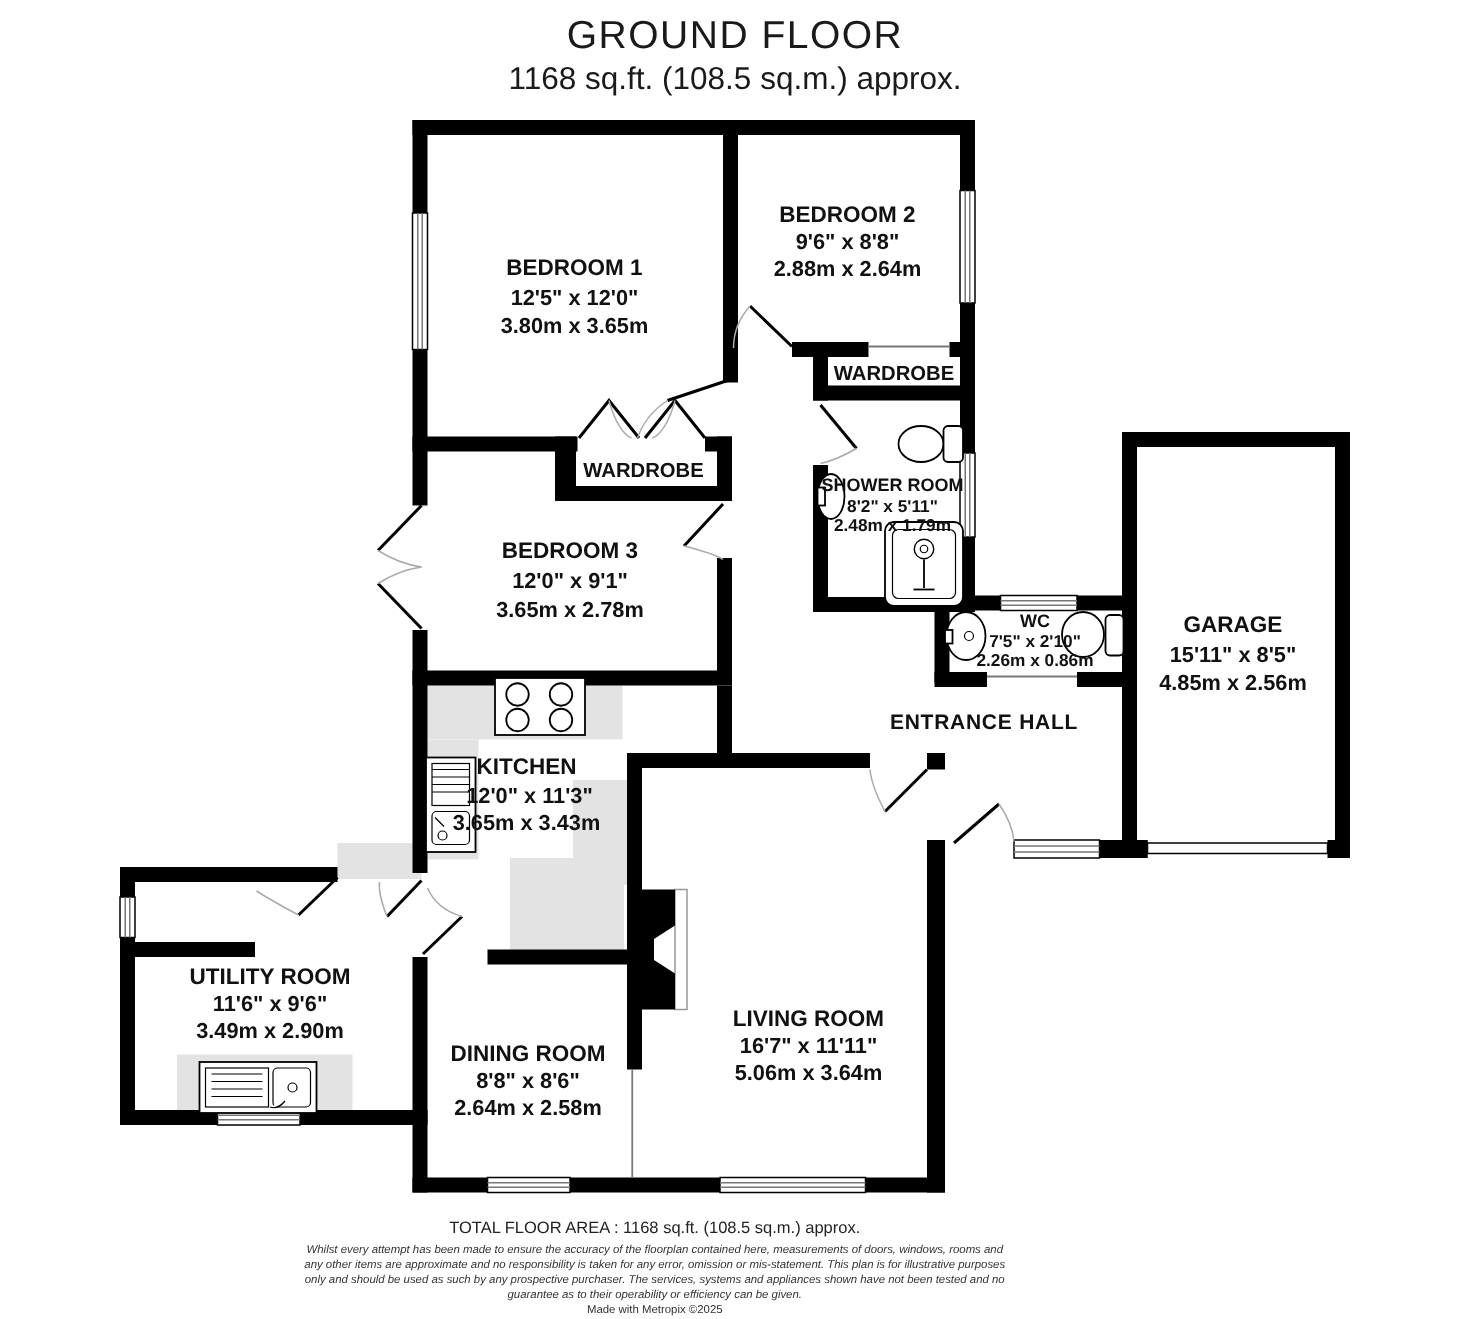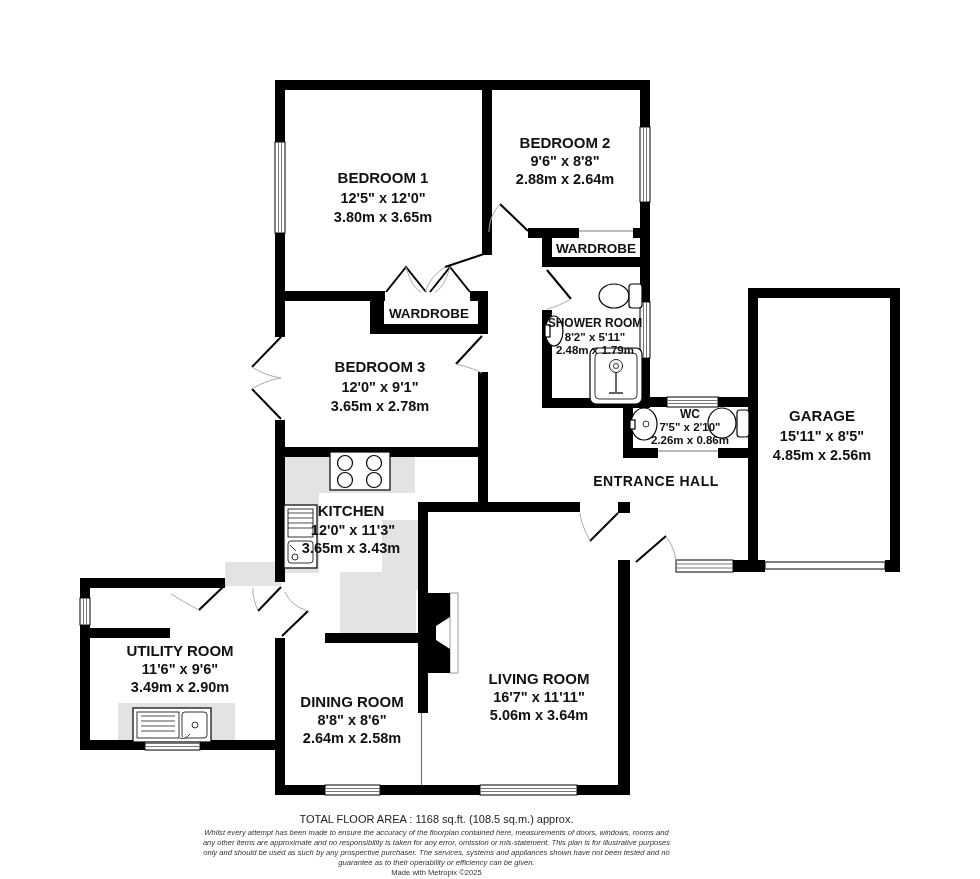--- a/index.html
+++ b/index.html
@@ -19,20 +19,24 @@
   .room-name-sm{font-size:12px;font-weight:bold;}
   .room-dim-sm{font-size:11.5px;font-weight:bold;}
   .wardrobe-name{font-size:13.5px;font-weight:bold;}
   .hall-name{font-size:14px;font-weight:bold;letter-spacing:.5px;}
 </style>
 </head>
 <body>
 
 <div class="stage">
 
+  <div class="title-block">
+    <div class="title-line1">GROUND FLOOR</div>
+    <div class="title-line2">1168 sq.ft. (108.5 sq.m.) approx.</div>
+  </div>
 
   <svg class="plan-svg" width="980" height="879" viewBox="0 0 980 879">
 
     <g fill="#e3e3e3">
       <rect x="285" y="457" width="130" height="36"></rect>
       <rect x="285" y="493" width="34" height="80"></rect>
       <rect x="382" y="520" width="36" height="70"></rect>
       <rect x="340" y="572" width="76" height="64"></rect>
       <rect x="225" y="562" width="56" height="24"></rect>
       <rect x="118" y="703" width="117" height="40"></rect>

